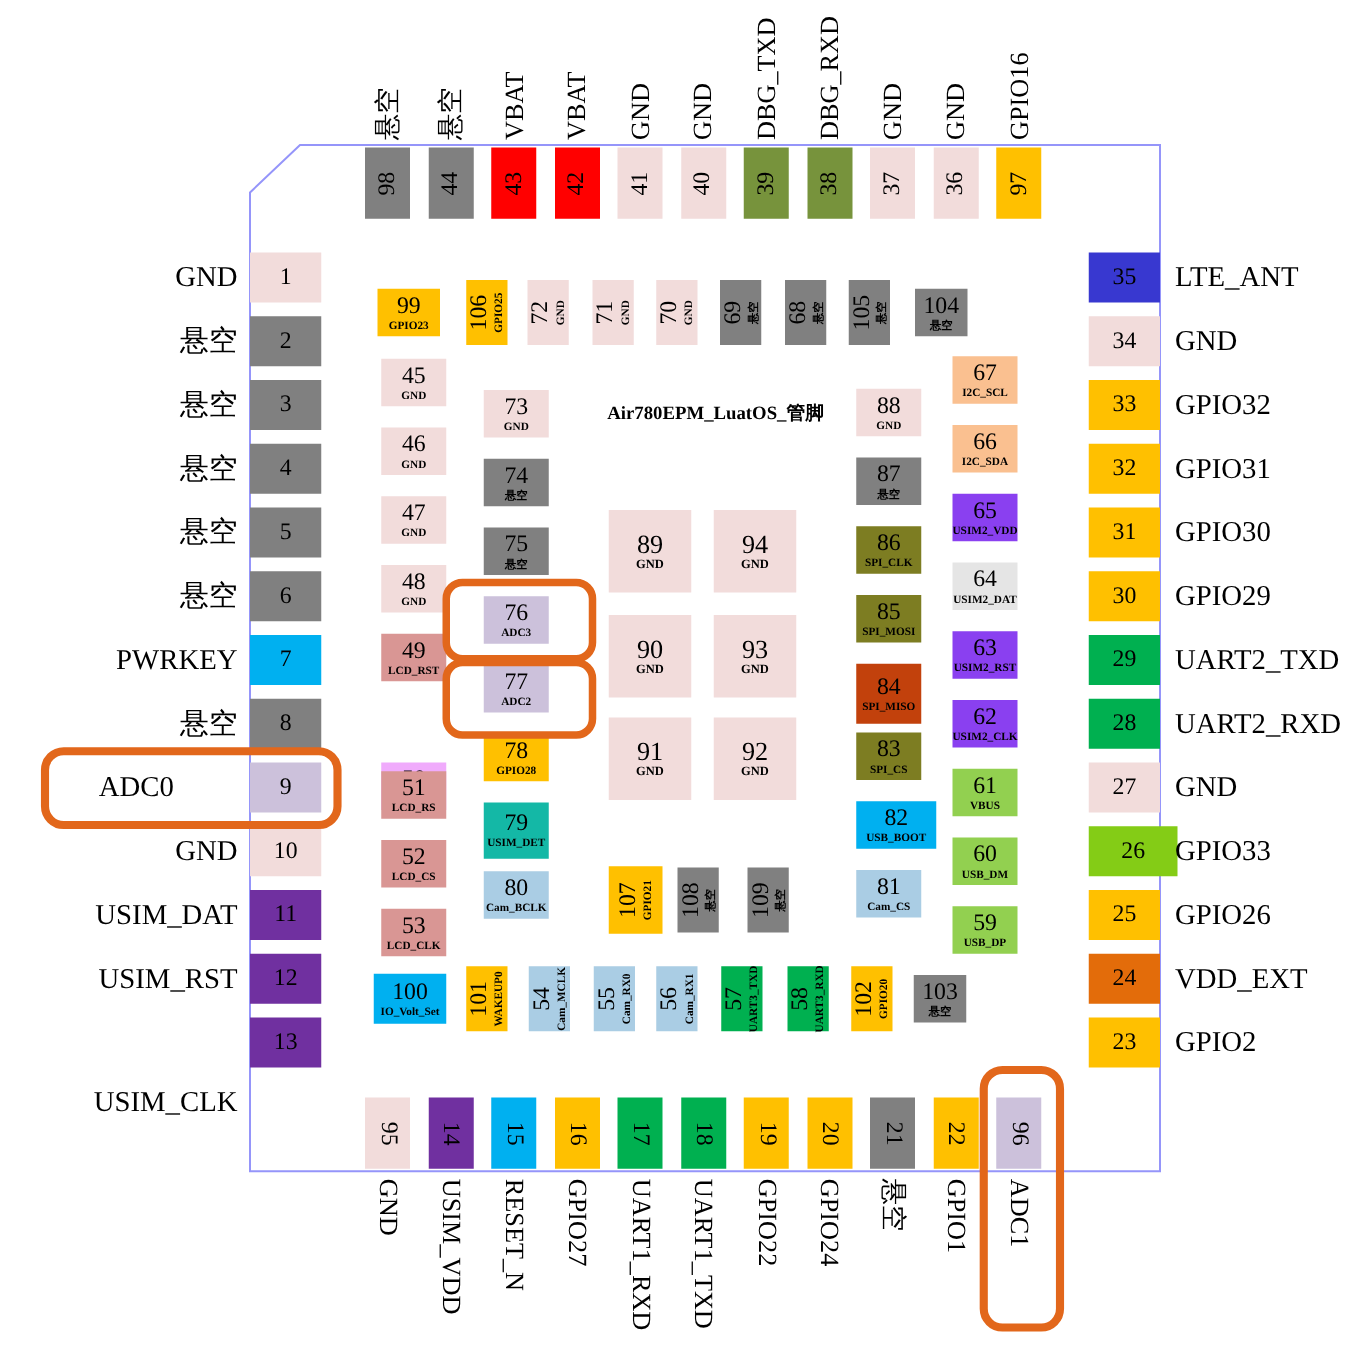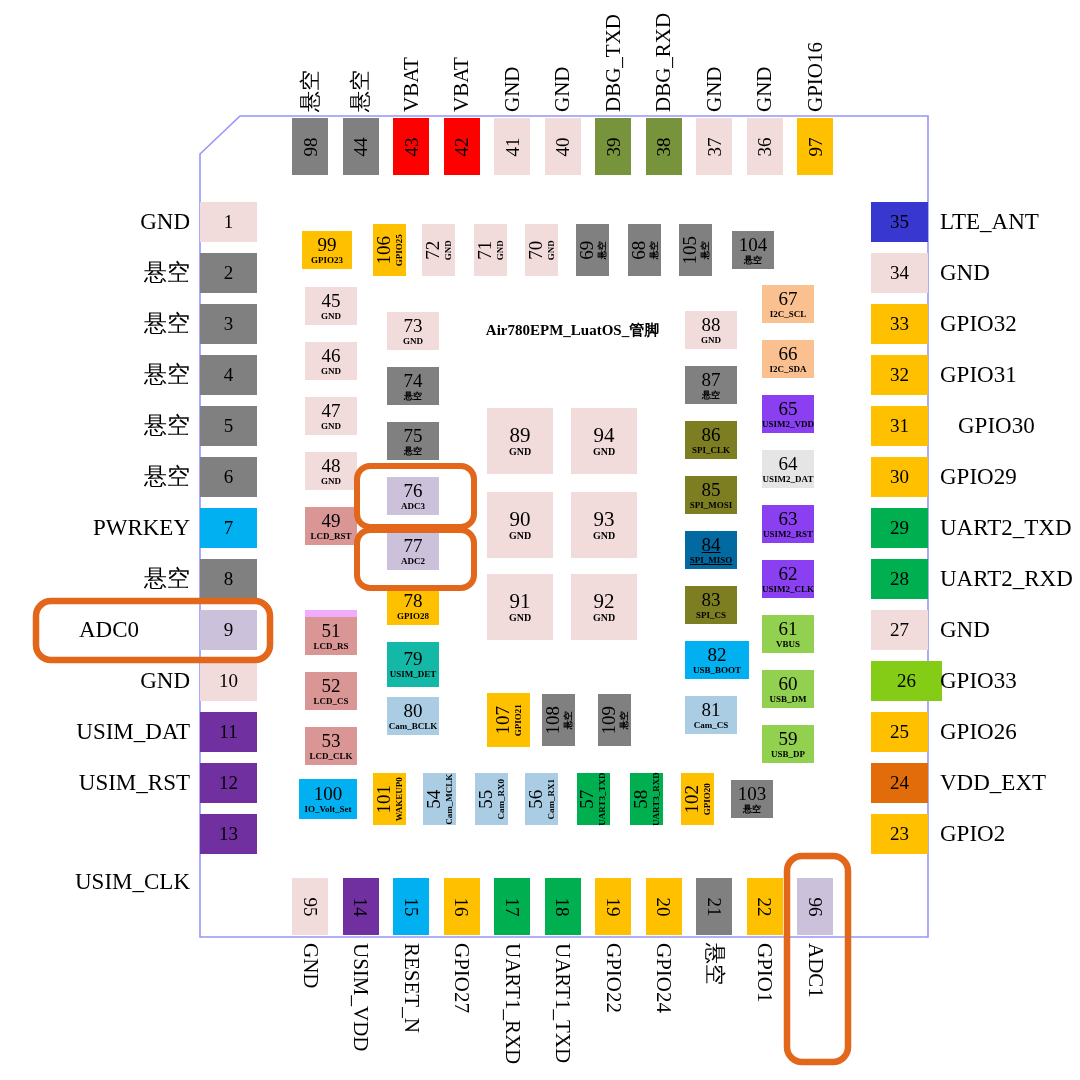--- a/index.html
+++ b/index.html
@@ -197,21 +197,21 @@
       <div class="num">33</div>
     </div>
     <div class="side-label" style="top: 312px; left: 940px;">GPIO32</div>
     <div class="pad" style="left: 871px; top: 355px; width: 57px; height: 40px; background: rgb(255, 192, 0);">
       <div class="num">32</div>
     </div>
     <div class="side-label" style="top: 363px; left: 940px;">GPIO31</div>
     <div class="pad" style="left: 871px; top: 406px; width: 57px; height: 40px; background: rgb(255, 192, 0);">
       <div class="num">31</div>
     </div>
-    <div class="side-label" style="top: 414px; left: 940px; margin-left: 18px;">GPIO30</div>
+    <div class="side-label" style="top: 414px; left: 940px;">GPIO30</div>
     <div class="pad" style="left: 871px; top: 457px; width: 57px; height: 40px; background: rgb(255, 192, 0);">
       <div class="num">30</div>
     </div>
     <div class="side-label" style="top: 465px; left: 940px;">GPIO29</div>
     <div class="pad" style="left: 871px; top: 508px; width: 57px; height: 40px; background: rgb(0, 176, 80);">
       <div class="num">29</div>
     </div>
     <div class="side-label" style="top: 516px; left: 940px;">UART2_TXD</div>
     <div class="pad" style="left: 871px; top: 559px; width: 57px; height: 40px; background: rgb(0, 176, 80);">
       <div class="num">28</div>
@@ -364,21 +364,21 @@
       <div class="lbl">悬空</div>
     </div>
     <div class="pad" style="left: 685px; top: 421px; width: 52px; height: 38px; background: rgb(125, 125, 34);">
       <div class="num">86</div>
       <div class="lbl">SPI_CLK</div>
     </div>
     <div class="pad" style="left: 685px; top: 476px; width: 52px; height: 38px; background: rgb(125, 125, 34);">
       <div class="num">85</div>
       <div class="lbl">SPI_MOSI</div>
     </div>
-    <div class="pad" style="left: 685px; top: 531px; width: 52px; height: 38px; background: #0369a1; text-decoration: underline;">
+    <div class="pad" style="left: 685px; top: 531px; width: 52px; height: 48px; background: #c2410c;">
       <div class="num">84</div>
       <div class="lbl">SPI_MISO</div>
     </div>
     <div class="pad" style="left: 685px; top: 586px; width: 52px; height: 38px; background: rgb(125, 125, 34);">
       <div class="num">83</div>
       <div class="lbl">SPI_CS</div>
     </div>
     <div class="pad" style="left: 685px; top: 641px; width: 64px; height: 38px; background: rgb(0, 176, 240);">
       <div class="num">82</div>
       <div class="lbl">USB_BOOT</div>

